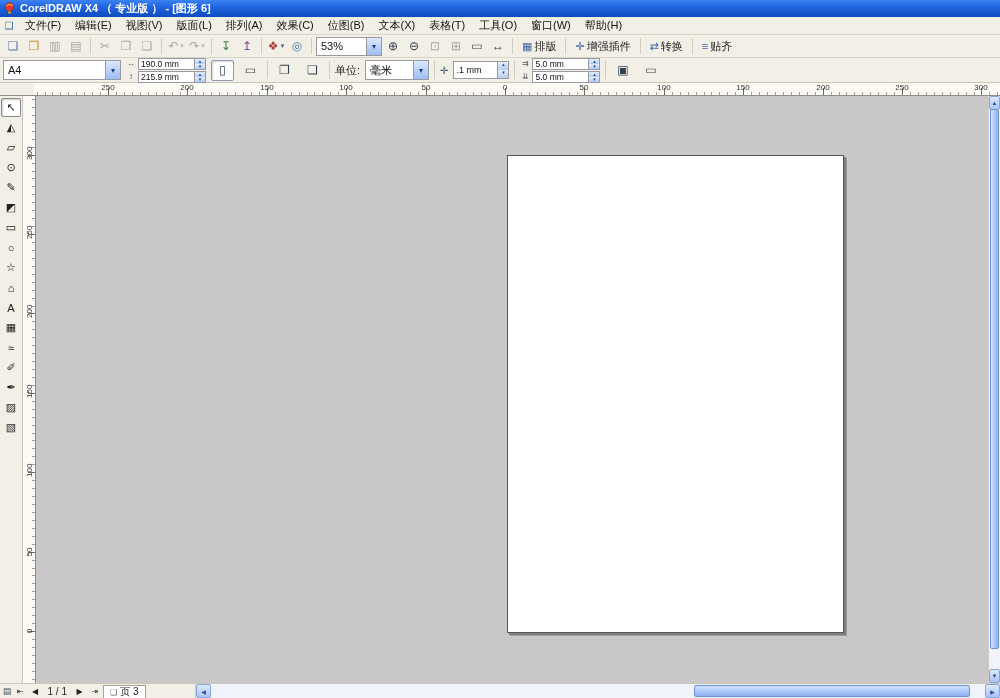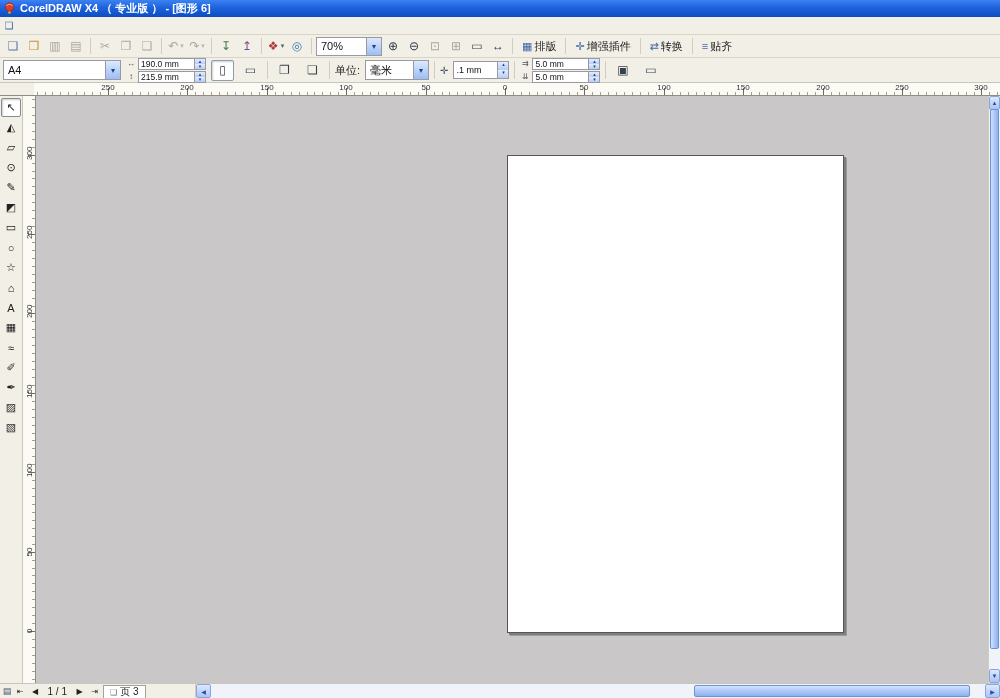--- a/index.html
+++ b/index.html
@@ -169,20 +169,34 @@
         <circle cx="8" cy="6.2" r="5.2" fill="#e23a2b" stroke="#7d1d14" stroke-width="0.6"></circle>
         <path d="M4 5 C5 2.5 11 2.5 12 5" stroke="#ffd34d" stroke-width="1.2" fill="none"></path>
         <rect x="6.3" y="11.4" width="3.4" height="3" fill="#f0c23c" stroke="#7d5a14" stroke-width="0.6"></rect>
       </svg>
     </span>
     <span class="title-text">CorelDRAW X4 （ 专业版 ） - [图形 6]</span>
   </div>
 
   <div class="menubar">
     <span class="doc-icon">❏</span>
+    <div id="menus" style="display:flex">
+        <span class="menu-item">文件(F)</span>
+        <span class="menu-item">编辑(E)</span>
+        <span class="menu-item">视图(V)</span>
+        <span class="menu-item">版面(L)</span>
+        <span class="menu-item">排列(A)</span>
+        <span class="menu-item">效果(C)</span>
+        <span class="menu-item">位图(B)</span>
+        <span class="menu-item">文本(X)</span>
+        <span class="menu-item">表格(T)</span>
+        <span class="menu-item">工具(O)</span>
+        <span class="menu-item">窗口(W)</span>
+        <span class="menu-item">帮助(H)</span>
+      </div>
   </div>
 
   <div class="toolbar" id="stdbar">
       <span class="tb-btn c-new">
          <span class="g">❏</span>
 
        </span>
       <span class="tb-btn c-open">
          <span class="g">❒</span>
 
@@ -230,21 +244,21 @@
       <span class="tb-btn c-launch">
          <span class="g">❖</span>
          <span class="dd">▾</span>
        </span>
       <span class="tb-btn c-welcome">
          <span class="g">◎</span>
 
        </span>
       <span class="tb-sep"></span>
       <span class="combo zoom-combo">
-         <span class="combo-txt">70%</span>
+         <span class="combo-txt">53%</span>
          <span class="combo-dd">▾</span>
        </span>
       <span class="tb-btn ">
          <span class="g">⊕</span>
 
        </span>
       <span class="tb-btn ">
          <span class="g">⊖</span>
 
        </span>

